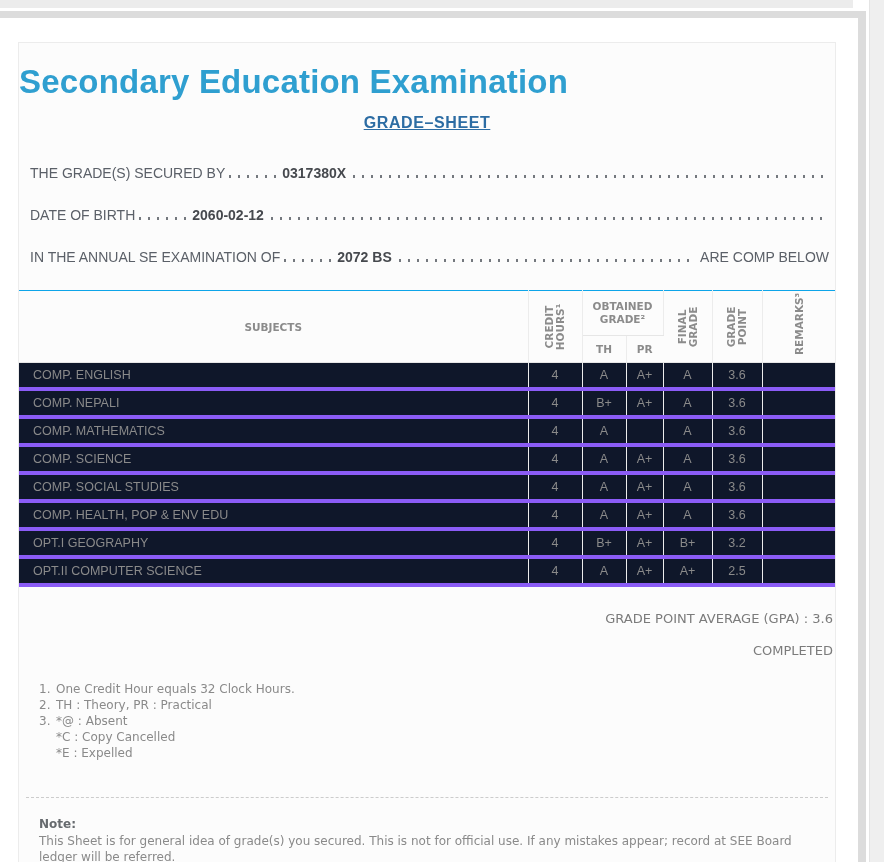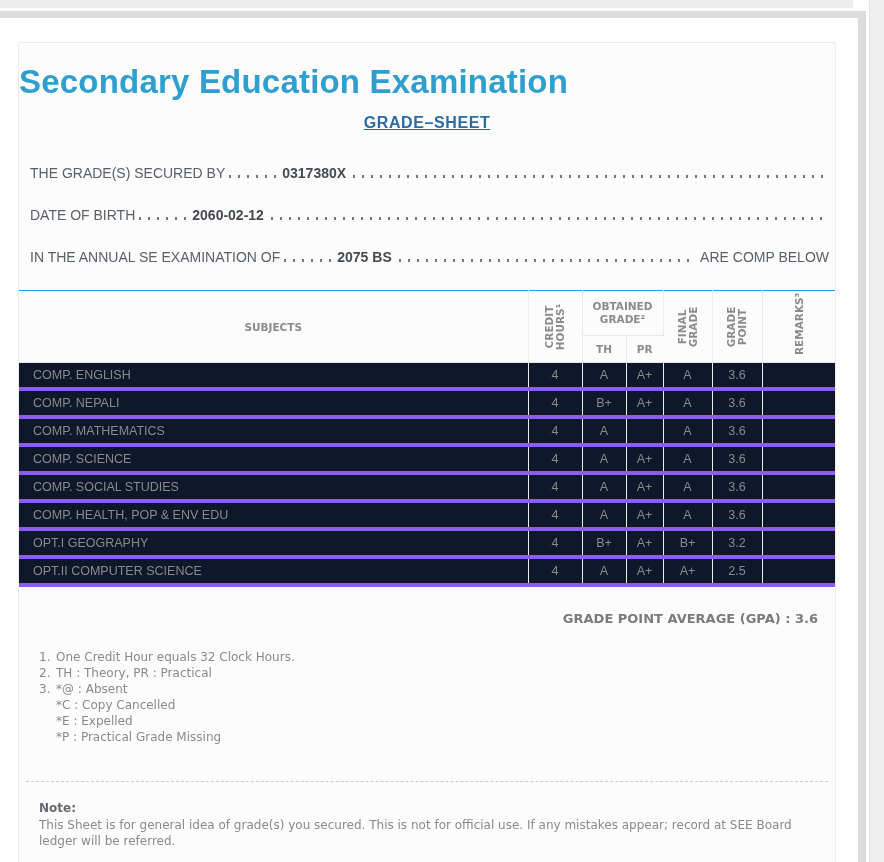--- a/index.html
+++ b/index.html
@@ -72,22 +72,22 @@
   table.grades tbody td {
     height:22px; border-bottom:4px solid #8b5cf6;
     font-size:12.5px; color:#8a8a8a; text-align:center;
     background:#0f172a; overflow:hidden; white-space:nowrap;
   }
   table.grades tbody td.subject { text-align:left; padding-left:14px; }
 
   
   .gpa-line, .status-line {
     font-family:"DejaVu Sans", sans-serif;
-    text-align:right; font-weight:bold; color:#7b7b7b;
-    font-size:13px; margin-right:17px;
+    text-align:right; font-weight:normal; color:#7b7b7b;
+    font-size:13px; margin-right:2px;
   }
   .gpa-line    { margin-top:24px; }
   .status-line { margin-top:17px; }
 
   
   .footnotes { margin:23px 10px 0 20px; font-family:"DejaVu Sans", sans-serif; font-size:12px; color:#8a8a8a; }
   .footnote { display:flex; line-height:16px; }
   .footnote .num { width:17px; flex:0 0 auto; }
 
   .divider { border:none; border-top:1px dashed #cccccc; margin:36px 7px 0 7px; }
@@ -124,21 +124,21 @@
         <span class="label">DATE OF BIRTH</span>
         <span class="dots dots-fixed"></span>
         <span class="value">2060-02-12</span>
         <span class="dots dots-fill"></span>
         <span class="suffix"></span>
       </div>
 
       <div class="info-line">
         <span class="label">IN THE ANNUAL SE EXAMINATION OF</span>
         <span class="dots dots-fixed"></span>
-        <span class="value">2075 BS</span>
+        <span class="value">2072 BS</span>
         <span class="dots dots-fill"></span>
         <span class="suffix">ARE COMP BELOW</span>
       </div>
 
   </div>
 
   <table class="grades">
     <colgroup>
       <col style="width:509px">
         <col style="width:54px">
@@ -249,20 +249,21 @@
           <td>A+</td>
           <td>A+</td>
           <td>2.5</td>
           <td></td>
         </tr>
 
     </tbody>
   </table>
 
   <div class="gpa-line"><span>GRADE POINT AVERAGE (GPA)</span><span> : </span><span>3.6</span></div>
+  <div class="status-line">COMPLETED</div>
 
   <div class="footnotes">
 
       <div class="footnote">
         <span class="num">1.</span>
         <span class="txt">One Credit Hour equals 32 Clock Hours.</span>
       </div>
 
       <div class="footnote">
         <span class="num">2.</span>
@@ -278,24 +279,20 @@
         <span class="num"></span>
         <span class="txt">*C : Copy Cancelled</span>
       </div>
 
       <div class="footnote">
         <span class="num"></span>
         <span class="txt">*E : Expelled</span>
       </div>
 
 
-      <div class="footnote">
-        <span class="num"></span>
-        <span class="txt">*P : Practical Grade Missing</span>
-      </div>
 
   </div>
 
   <hr class="divider">
 
   <div class="note">
     <div class="note-title">Note:</div>
     <div class="note-body">This Sheet is for general idea of grade(s) you secured. This is not for official use. If any mistakes appear; record at SEE Board ledger will be referred.</div>
   </div>
 

